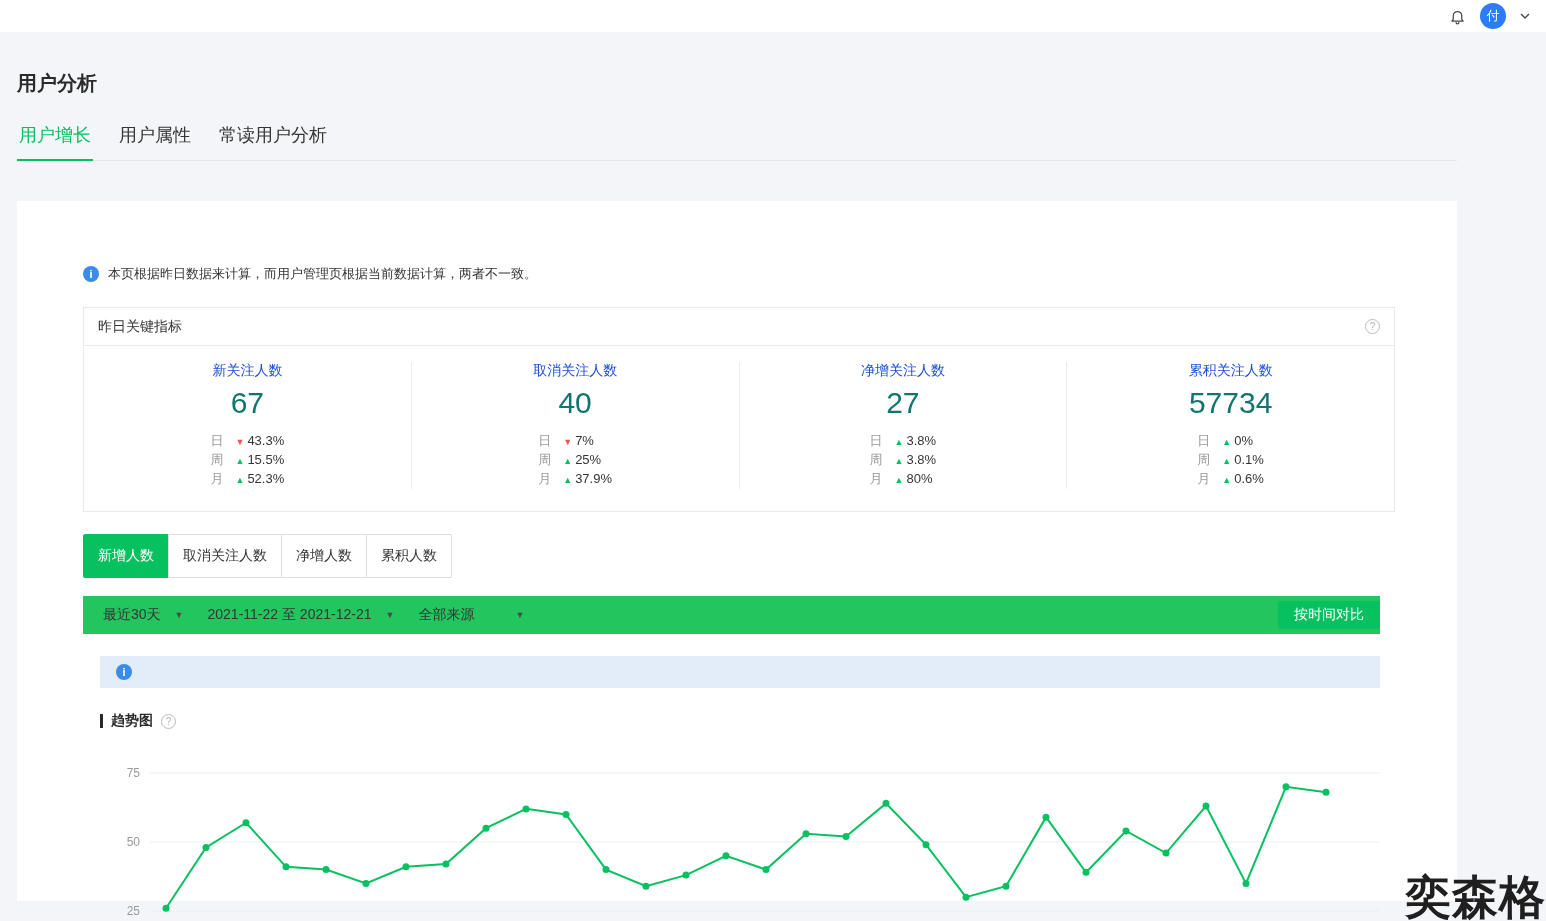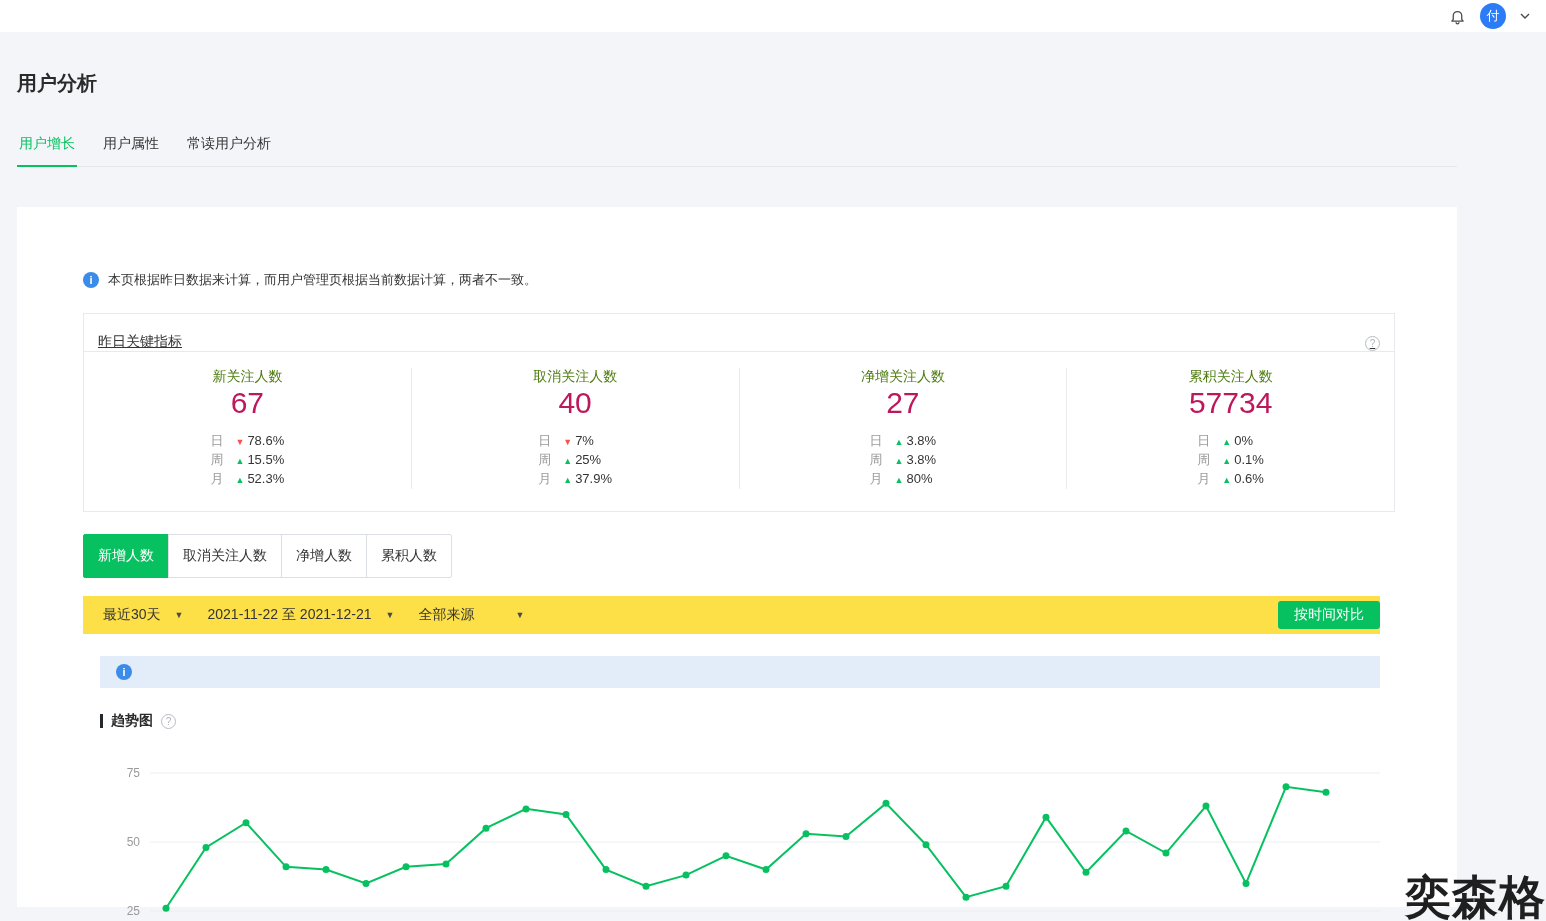--- a/index.html
+++ b/index.html
@@ -11,59 +11,59 @@
   .topbar { height:32px; background:#fff; display:flex; align-items:center;
     justify-content:flex-end; padding-right:16px; gap:14px; }
   .bell { width:18px; height:18px; cursor:pointer; display:flex; align-items:center; justify-content:center; }
   .avatar { width:26px; height:26px; border-radius:50%; background:#2b7cf6; color:#fff;
     font-size:13px; display:flex; align-items:center; justify-content:center; cursor:pointer; }
   .chev { width:10px; height:10px; cursor:pointer; display:flex; align-items:center; }
 
   
   .page-title { margin:38px 0 0 17px; font-size:20px; color:#2b2b2b; }
   .tabs { display:flex; gap:24px; margin:26px 0 0 17px; width:1440px; border-bottom:1px solid #e4e7ec; }
-  .tab { font-size:14px; padding:0 2px 12px; cursor:pointer; color:#353535;margin-top:12px; }
+  .tab { font-size:18px; padding:0 2px 12px; cursor:pointer; color:#353535; }
   .tab.active { color:#07c160; border-bottom:2px solid #07c160; margin-bottom:-1px; }
 
   
   .card { margin:40px 0 0 17px; width:1440px; height:700px; background:#fff;
     padding:64px 62px 20px 66px; }
 
   .notice { display:flex; align-items:center; gap:9px; font-size:13px; color:#353535; }
   .info-ic { width:16px; height:16px; min-width:16px; border-radius:50%; background:#3a8ce8;
     color:#fff; font-size:11px; font-weight:bold; display:flex; align-items:center; justify-content:center; }
 
   
   .panel { margin-top:24px; border:1px solid #e6e9ed; }
   .panel-hd { height:38px; padding:0 14px; border-bottom:1px solid #e6e9ed;
-    display:flex; align-items:flex-end; justify-content:space-between; font-size:14px;text-decoration:underline; }
+    display:flex; align-items:center; justify-content:space-between; font-size:14px; }
   .help { width:15px; height:15px; border-radius:50%; border:1px solid #b8bcc2; color:#b0b4ba;
     font-size:10px; display:flex; align-items:center; justify-content:center; cursor:pointer; }
   .panel-body { display:flex; padding:16px 0 22px; }
   .metric { flex:1; text-align:center; }
   .metric + .metric { border-left:1px solid #e9ebee; }
-  .m-label { font-size:14px; color:#4d7c0f; }
-  .m-value { font-size:30px; color:#be185d; margin-bottom:12px; }
+  .m-label { font-size:14px; color:#1d4ed8; margin-bottom:6px; }
+  .m-value { font-size:30px; color:#0f766e; margin-bottom:12px; }
   .m-rows { display:inline-block; text-align:left; }
   .m-row { font-size:13px; line-height:18px; }
   .m-period { color:#9a9a9a; margin-right:12px; }
   .arr { font-size:9px; margin-right:3px; }
   .arr.down { color:#fa5151; }
   .arr.up { color:#07c160; }
 
   
   .segs { display:flex; margin-top:22px; }
   .seg { height:44px; padding:0 14px; display:flex; align-items:center; font-size:14px;
     border:1px solid #dcdfe3; background:#fff; cursor:pointer; margin-left:-1px; }
   .seg:first-child { margin-left:0; border-radius:2px 0 0 2px; }
   .seg:last-child { border-radius:0 2px 2px 0; }
   .seg.active { background:#07c160; border-color:#07c160; color:#fff; }
 
   
-  .filters { margin:18px 15px 0 0; height:38px; background:#fde047; display:flex;
+  .filters { margin:18px 15px 0 0; height:38px; background:#22c55e; display:flex;
     align-items:center; padding:0 0 0 8px; }
   .dd { display:flex; align-items:center; gap:14px; padding:0 12px; font-size:14px; cursor:pointer; }
   .caret { font-size:9px; color:#4a4a4a; }
   .cta { margin-left:auto; height:28px; padding:0 16px; border:none; border-radius:3px;
     background:#07c160; color:#fff; font-size:14px; cursor:pointer;
     font-family:"Liberation Sans","DejaVu Sans",sans-serif; }
 
   
   .banner { margin:22px 15px 0 17px; background:#e3edf9; padding:8px 16px;
     display:flex; align-items:center; gap:8px; font-size:13px; color:#353535; }
@@ -115,21 +115,21 @@
     <div class="panel-hd">
       <span>昨日关键指标</span>
       <span class="help">?</span>
     </div>
     <div class="panel-body">
 
       <div class="metric">
         <div class="m-label">新关注人数</div>
         <div class="m-value">67</div>
         <div class="m-rows">
-          <div class="m-row"><span class="m-period">日</span><span class="arr down">▼</span><span>78.6%</span></div>
+          <div class="m-row"><span class="m-period">日</span><span class="arr down">▼</span><span>43.3%</span></div>
           <div class="m-row"><span class="m-period">周</span><span class="arr up">▲</span><span>15.5%</span></div>
           <div class="m-row"><span class="m-period">月</span><span class="arr up">▲</span><span>52.3%</span></div>
         </div>
       </div>
 
       <div class="metric">
         <div class="m-label">取消关注人数</div>
         <div class="m-value">40</div>
         <div class="m-rows">
           <div class="m-row"><span class="m-period">日</span><span class="arr down">▼</span><span>7%</span></div>

